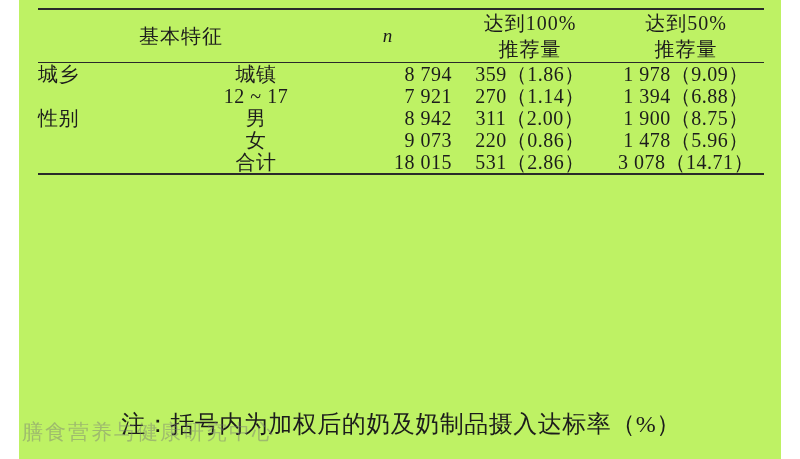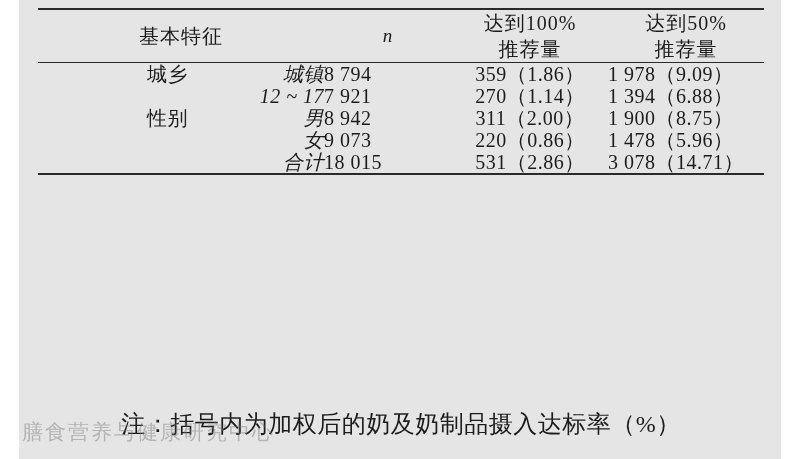--- a/index.html
+++ b/index.html
@@ -14,21 +14,21 @@
     color: #1c1c1c;
     overflow: hidden;
     position: relative;
   }
 
   .sheet {
     position: absolute;
     left: 0; top: 0;
     width: 800px;
     height: 459px;
-    background: #e5e5e5;
+    background: #bef264;
   }
 
   .table-wrap {
     position: absolute;
     left: 38px;
     top: 8px;
     width: 726px;
   }
 
   table.stat {
@@ -79,37 +79,37 @@
   }
 
   .body-row td {
     font-size: 20px;
     line-height: 22px;
     padding: 9px 0 9px 0;
     letter-spacing: 0.5px;
   }
 
   .c-group {
+    text-align: left;
+    width: 150px;
+  }
+  .c-label {
+    text-align: center;
+    width: 136px;
+  }
+  .c-n {
     text-align: right;
-    width: 150px;
-  }
-  .c-label {
-    text-align: right;
-    width: 136px;
-    font-style: italic;
-  }
-  .c-n {
-    text-align: left;
     width: 128px;
   }
   .c-p100 {
     text-align: center;
     width: 156px;
   }
   .c-p50 {
+    text-align: center;
     width: 156px;
   }
 
   .note {
     position: absolute;
     left: 38px;
     top: 408px;
     width: 726px;
     text-align: center;
     font-size: 24px;

